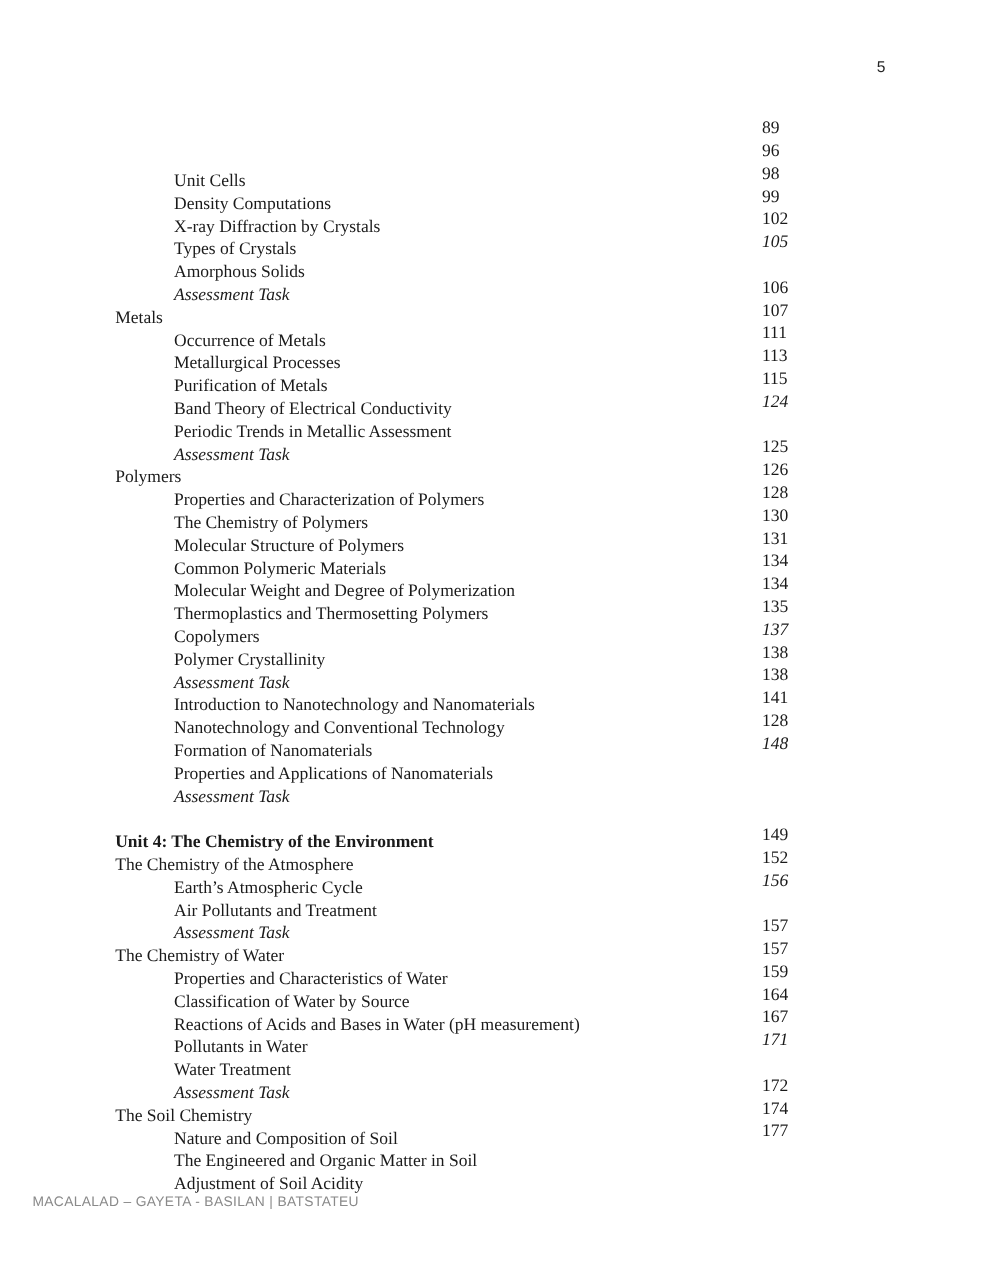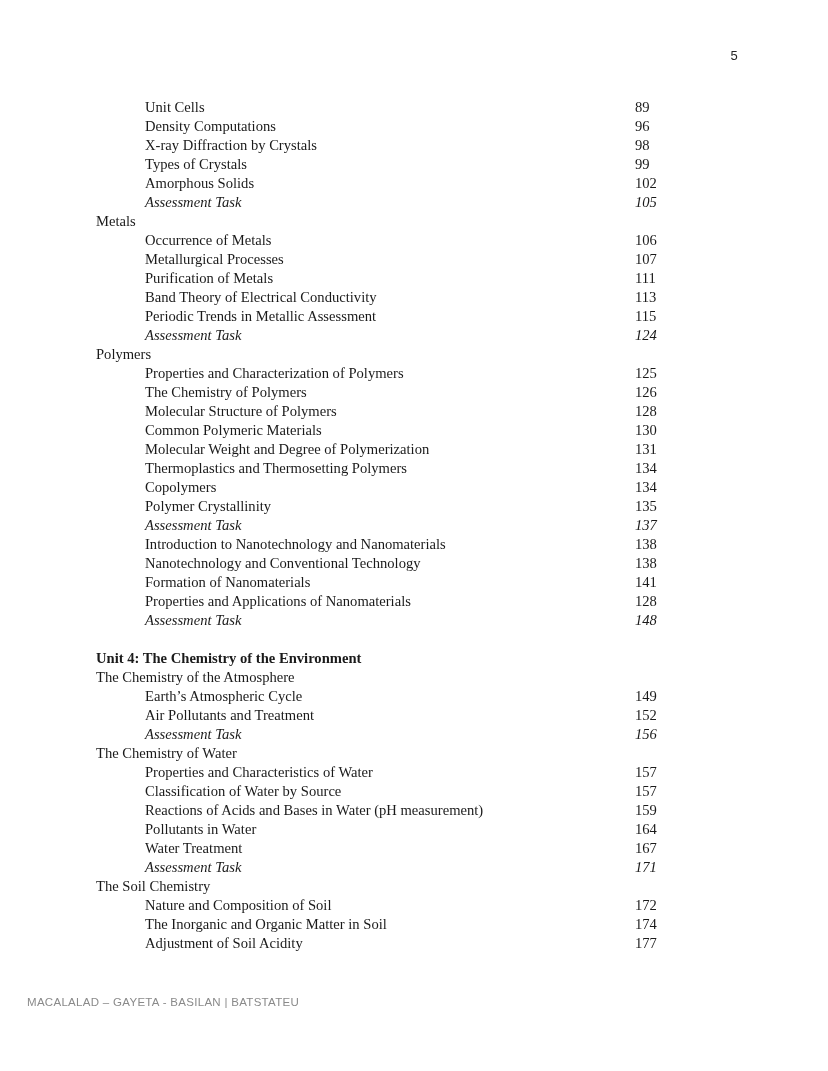--- a/index.html
+++ b/index.html
@@ -41,20 +41,21 @@
   .row {
     position: relative;
     height: 19px;
     line-height: 19px;
     font-size: 14.6px;
     white-space: nowrap;
   }
 
   .row .label {
     display: inline-block;
+    margin-top: 44px;
   }
 
   .row .pageno {
     position: absolute;
     left: 539px;
     top: 0;
     font-size: 14.6px;
     text-align: center;
   }
 
@@ -129,19 +130,19 @@
       <div class="row lvl-entry italic"><span class="label">Assessment Task</span><span class="pageno">156</span></div>
       <div class="row lvl-sect"><span class="label">The Chemistry of Water</span></div>
       <div class="row lvl-entry"><span class="label">Properties and Characteristics of Water</span><span class="pageno">157</span></div>
       <div class="row lvl-entry"><span class="label">Classification of Water by Source</span><span class="pageno">157</span></div>
       <div class="row lvl-entry"><span class="label">Reactions of Acids and Bases in Water (pH measurement)</span><span class="pageno">159</span></div>
       <div class="row lvl-entry"><span class="label">Pollutants in Water</span><span class="pageno">164</span></div>
       <div class="row lvl-entry"><span class="label">Water Treatment</span><span class="pageno">167</span></div>
       <div class="row lvl-entry italic"><span class="label">Assessment Task</span><span class="pageno">171</span></div>
       <div class="row lvl-sect"><span class="label">The Soil Chemistry</span></div>
       <div class="row lvl-entry"><span class="label">Nature and Composition of Soil</span><span class="pageno">172</span></div>
-      <div class="row lvl-entry"><span class="label">The Inorganic and Organic Matter in Soil</span><span class="pageno">174</span></div>
+      <div class="row lvl-entry"><span class="label">The Engineered and Organic Matter in Soil</span><span class="pageno">174</span></div>
       <div class="row lvl-entry"><span class="label">Adjustment of Soil Acidity</span><span class="pageno">177</span></div>
     </div>
 
   <div class="footer">MACALALAD – GAYETA - BASILAN | BATSTATEU</div>
 
 </div>
 
 </body></html>

